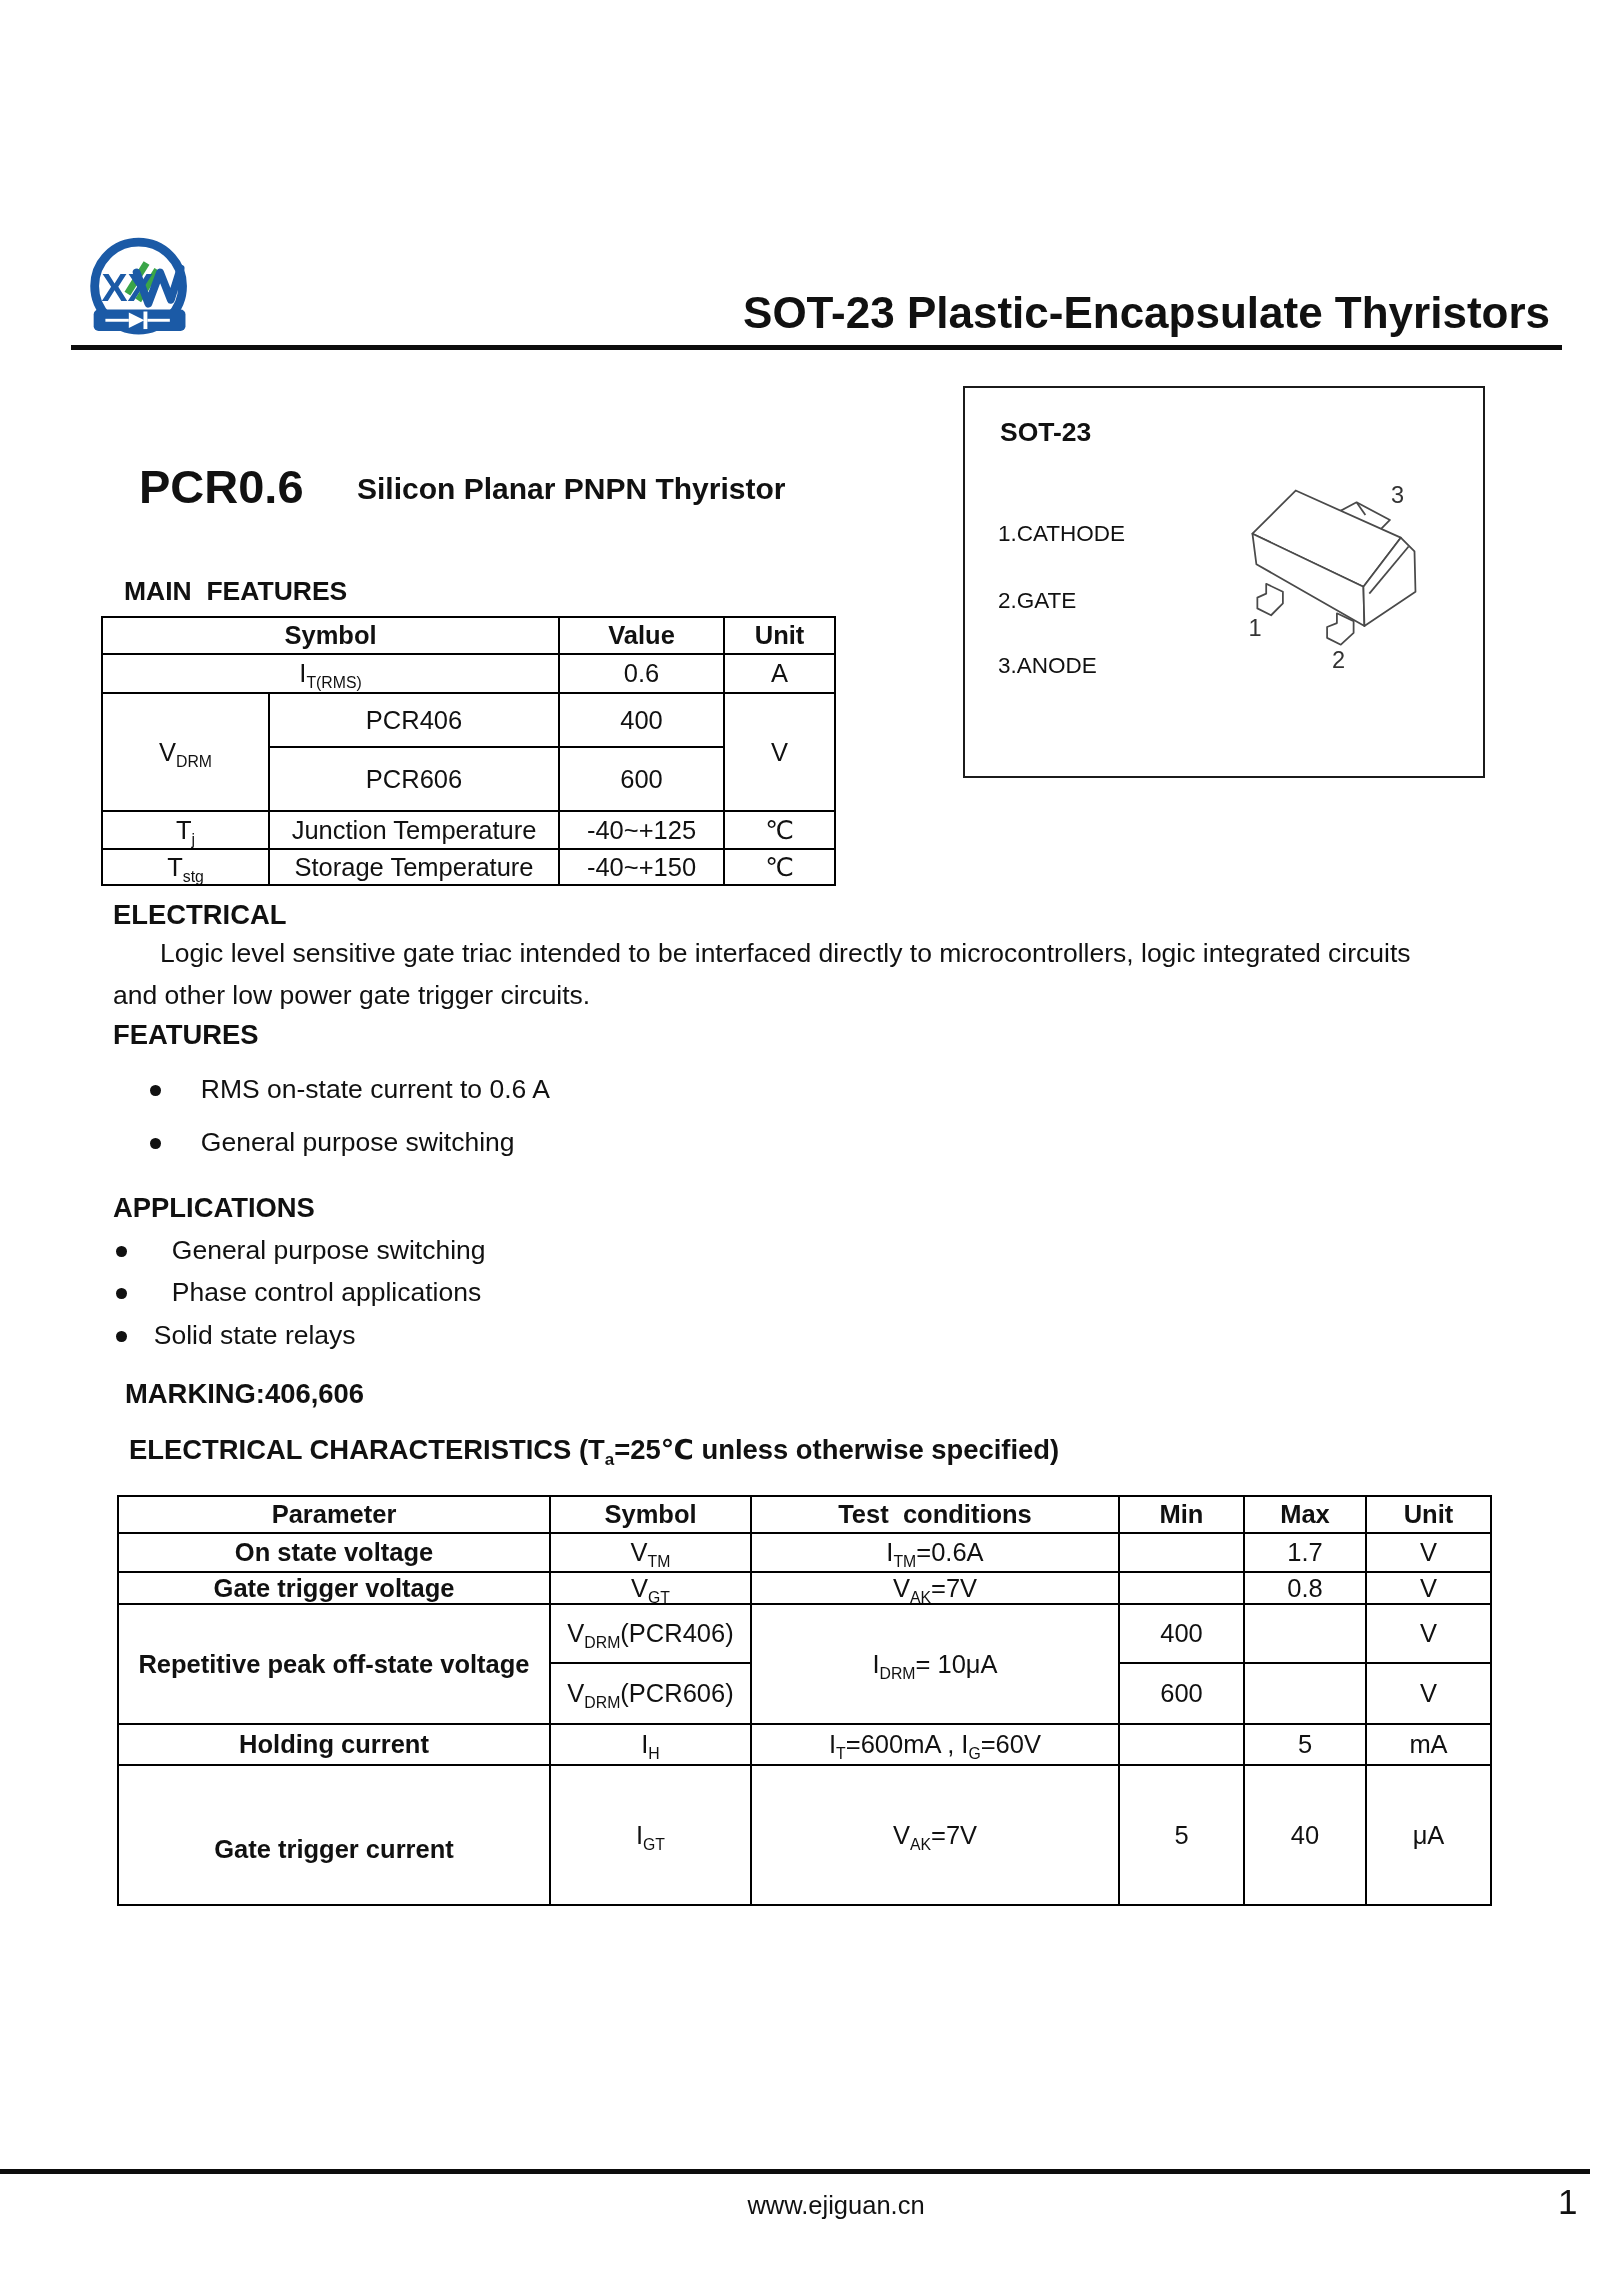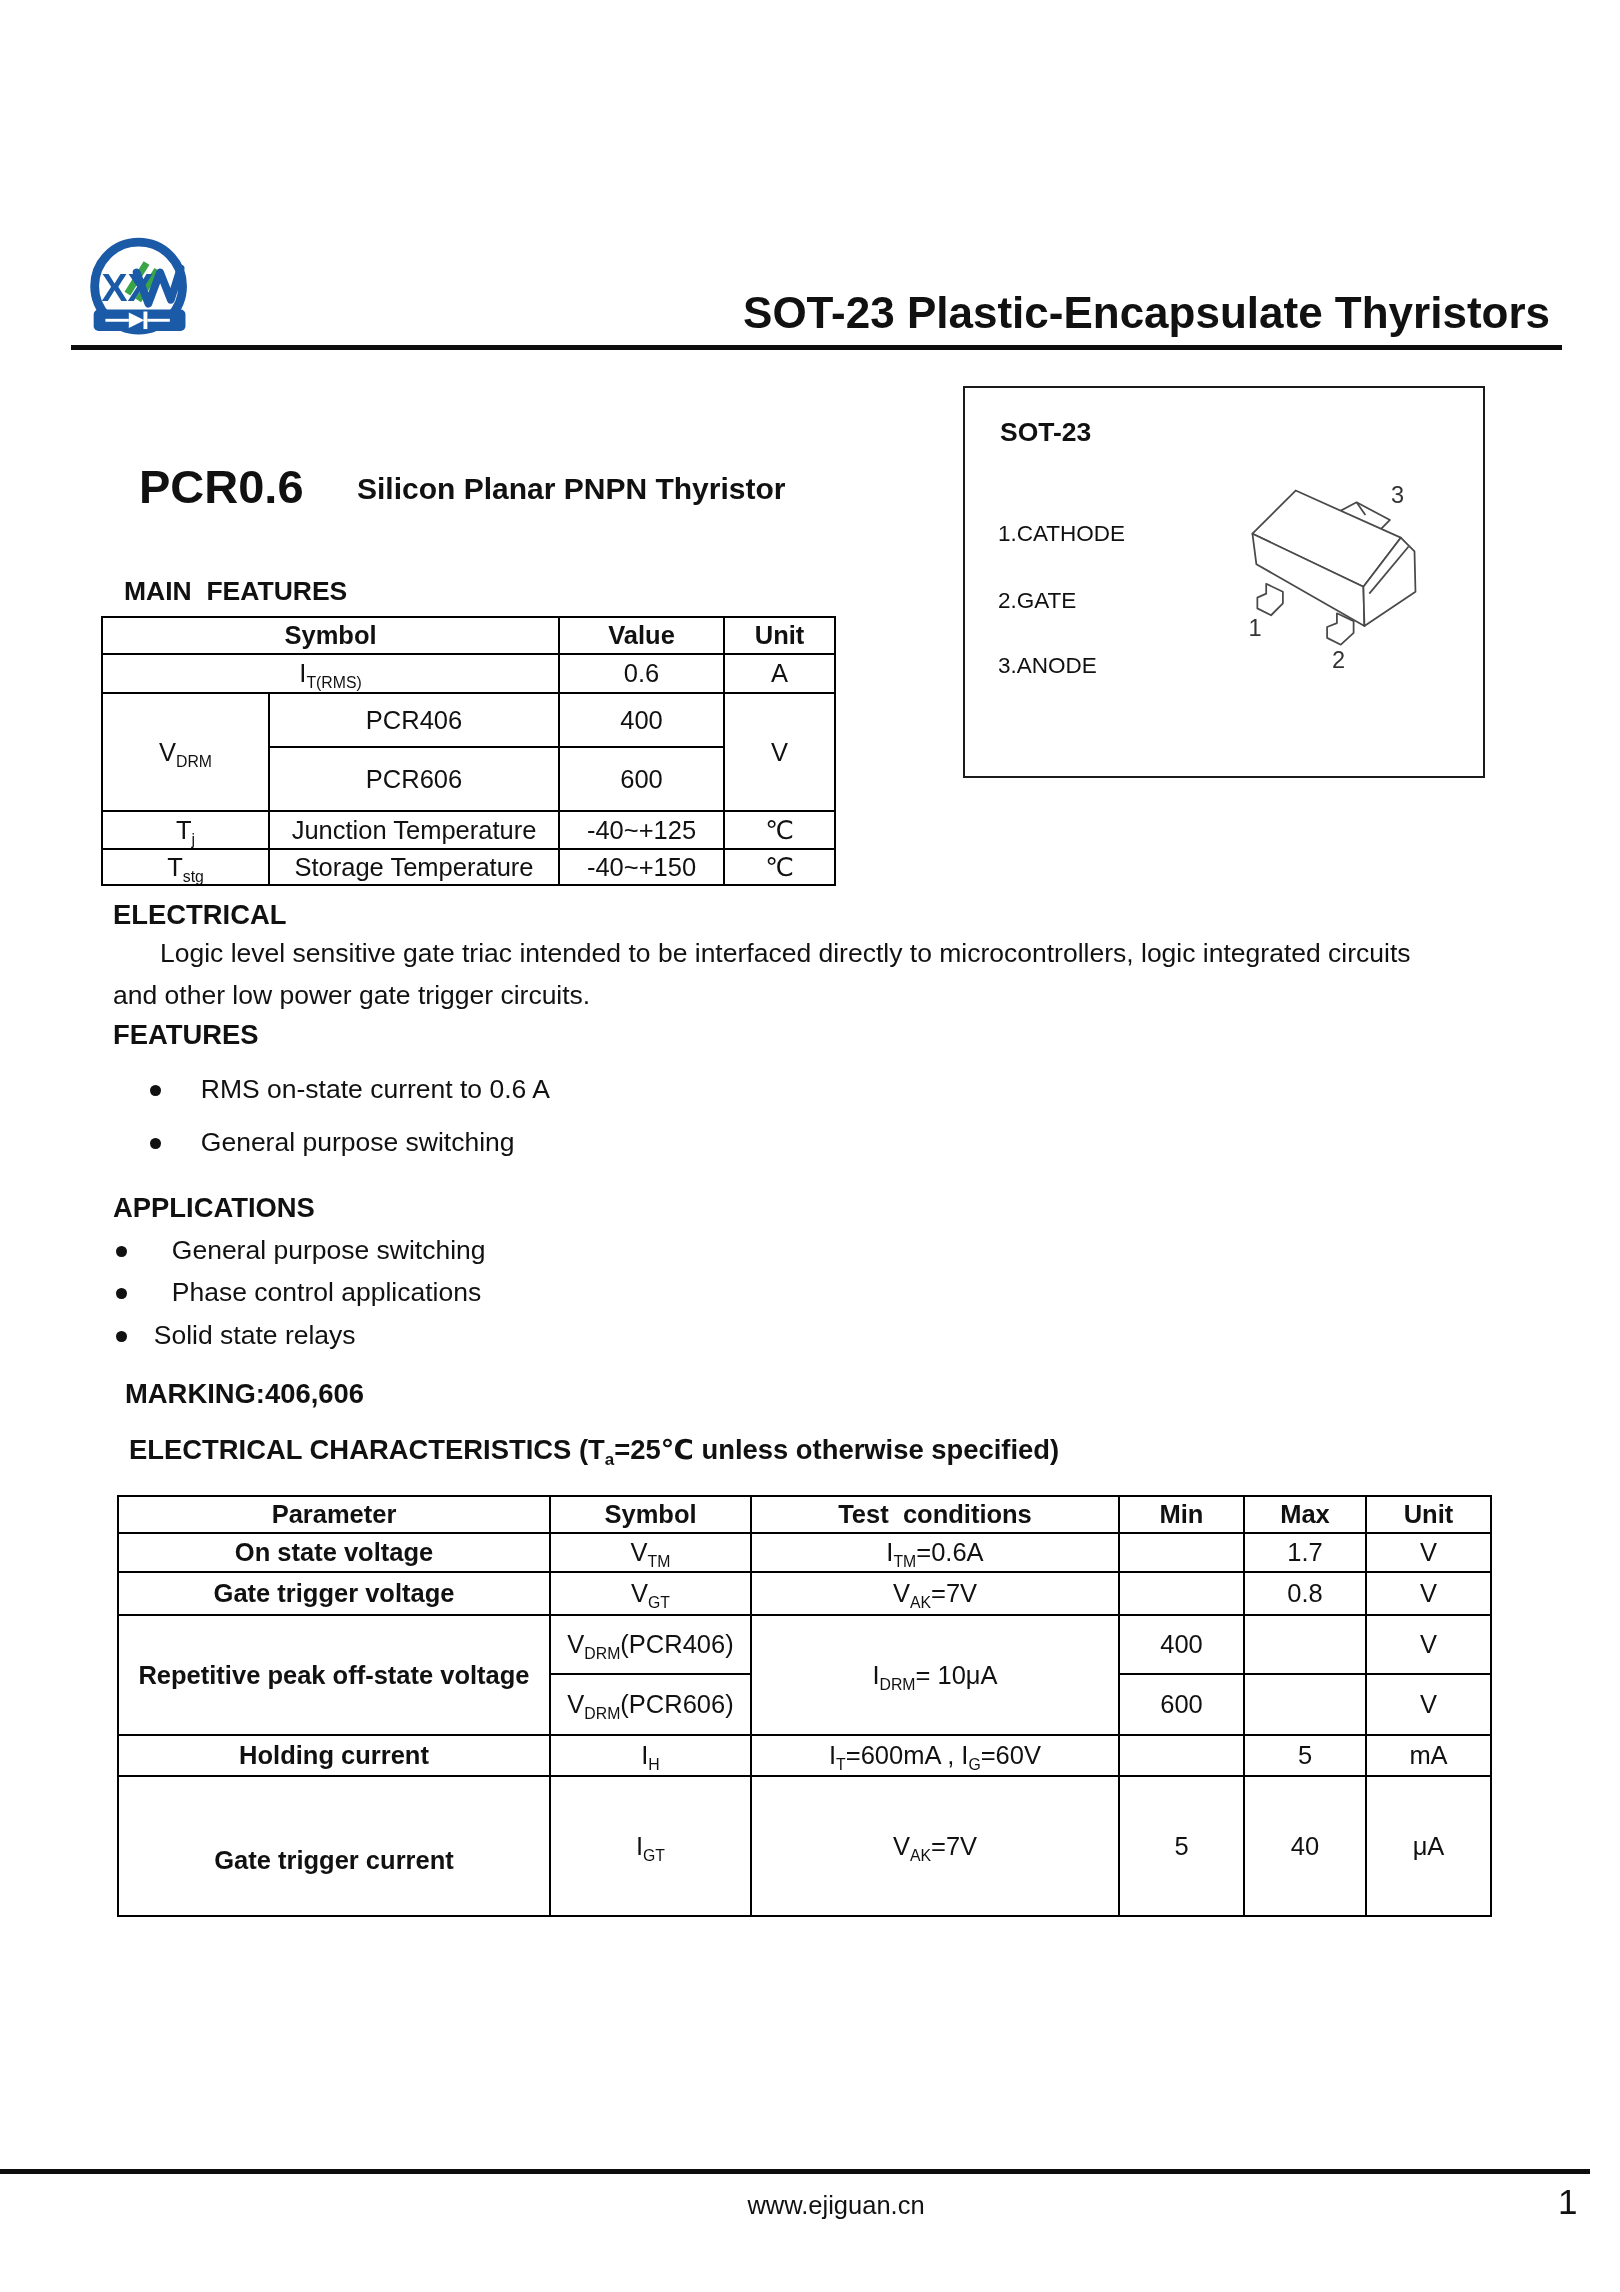--- a/index.html
+++ b/index.html
@@ -194,21 +194,21 @@
       <th>Unit</th>
     </tr>
     <tr style="height:39px">
       <td class="pl">On state voltage</td>
       <td><span>V</span><sub>TM</sub></td>
       <td><span>I</span><sub>TM</sub><span>=0.6A</span></td>
       <td></td>
       <td>1.7</td>
       <td>V</td>
     </tr>
-    <tr style="height:43px">
+    <tr style="height:32px">
       <td class="pl">Gate trigger voltage</td>
       <td><span>V</span><sub>GT</sub></td>
       <td><span>V</span><sub>AK</sub><span>=7V</span></td>
       <td></td>
       <td>0.8</td>
       <td>V</td>
     </tr>
     <tr style="height:59px">
       <td class="pl" rowspan="2">Repetitive peak off-state voltage</td>
       <td><span>V</span><sub>DRM</sub><span>(PCR406)</span></td>

